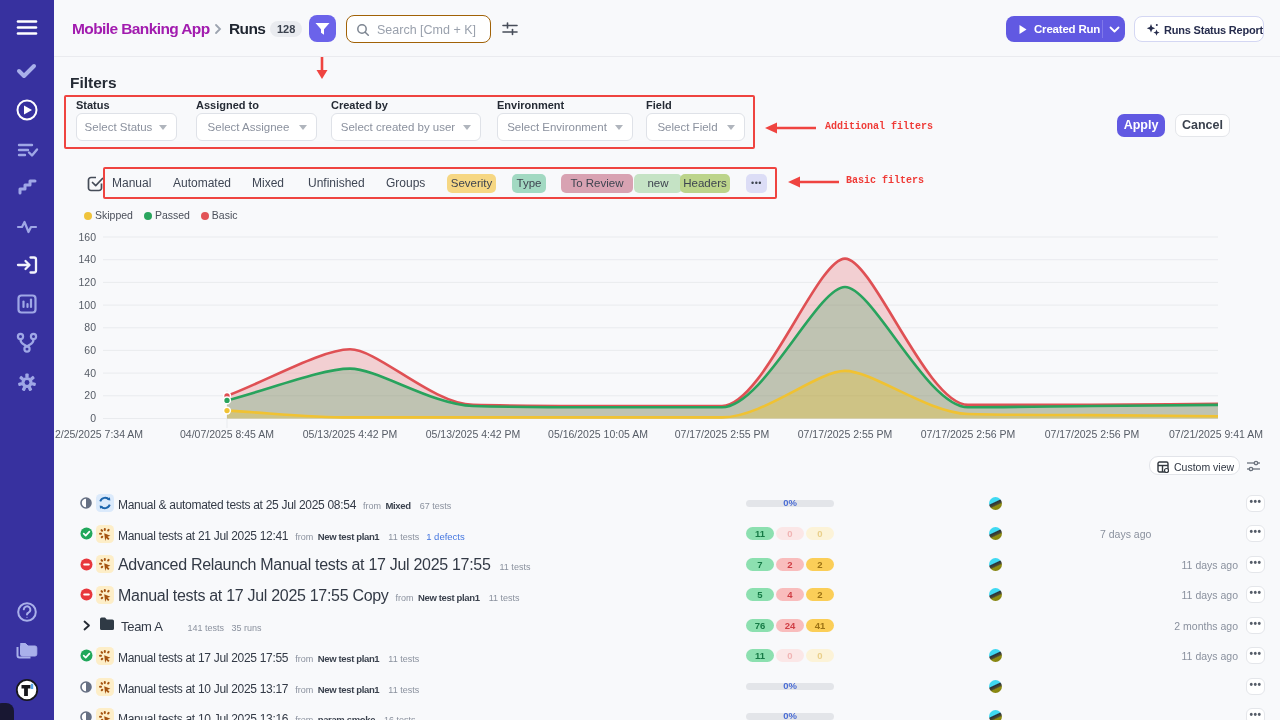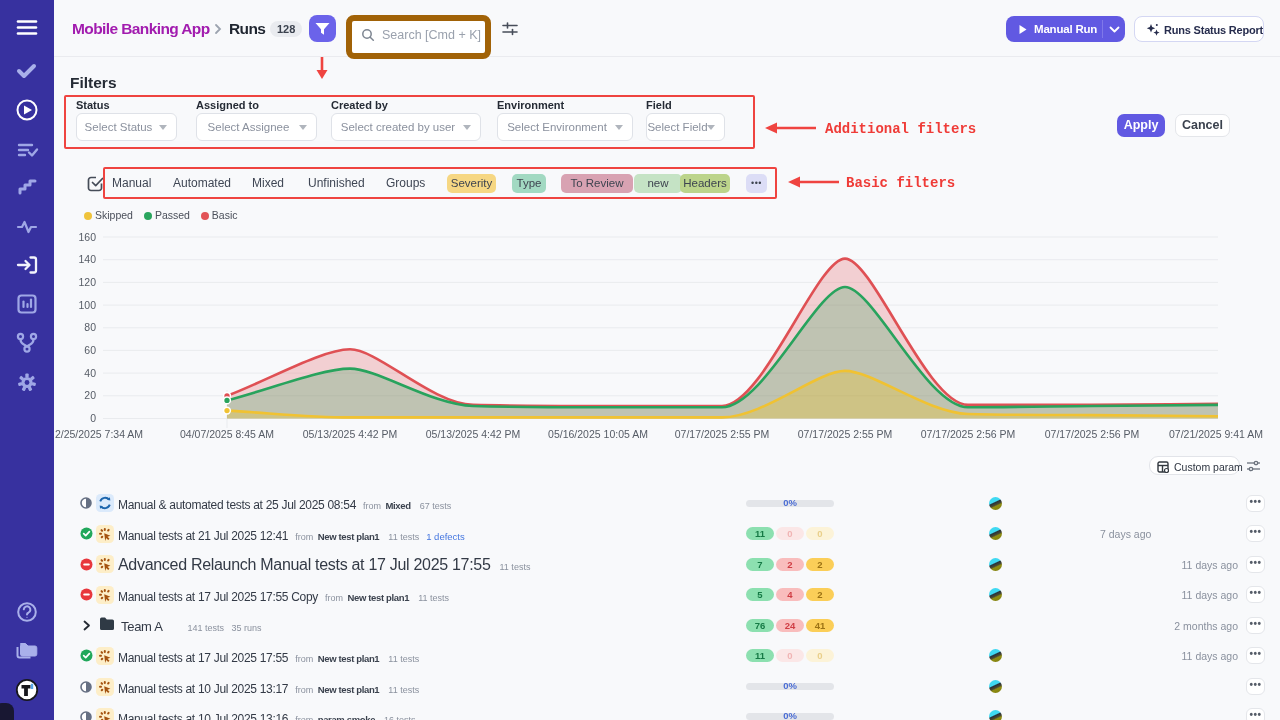--- a/index.html
+++ b/index.html
@@ -9,21 +9,21 @@
 #sidebar { position:absolute; left:0; top:0; width:54px; height:720px; background:#37319f; }
 #topbar { position:absolute; left:54px; top:0; width:1226px; height:57px; border-bottom:1px solid #eaebef; }
 .crumb { position:absolute; top:20px; font-weight:bold; font-size:15.5px; letter-spacing:-0.6px; white-space:nowrap; }
 .selbox { position:absolute; height:28px; background:#fff; border:1px solid #dfe2e8; border-radius:6px;
   color:#8b919e; font-size:11.5px; line-height:26px; text-align:center; padding-right:16px; white-space:nowrap; }
 .selbox .car { position:absolute; right:9px; top:11px; width:0; height:0;
   border-left:4px solid transparent; border-right:4px solid transparent; border-top:5px solid #b0b5bd; }
 .flabel { position:absolute; font-size:11px; font-weight:bold; color:#252b35; }
 .redbox { position:absolute; border:2px solid #ef4440; border-radius:2px; }
 .redtxt { position:absolute; font-family:"Liberation Mono", monospace; font-weight:bold;
-  font-size:14px; color:#ef3b37; }
+  font-size:10px; color:#ef3b37; }
 .tabitem { position:absolute; top:176px; font-size:12px; font-weight:500; color:#3f4654; }
 .tag { position:absolute; top:174px; height:19px; border-radius:5px; font-size:11.5px; font-weight:500;
   color:#3e4450; line-height:19px; text-align:center; }
 .pill { position:absolute; width:28px; height:13px; border-radius:7px; font-size:9.5px; font-weight:bold;
   text-align:center; line-height:13px; }
 .rowtitle { font-size:12px; color:#333a46; font-weight:500; letter-spacing:-0.3px; }
 .graysm { font-size:9px; color:#8a919e; }
 .time { position:absolute; font-size:10.5px; color:#8a919e; }
 .dots { position:absolute; width:19px; height:17px; background:#fff; border:1px solid #e4e6ea;
   border-radius:6px; color:#555c68; text-align:center; line-height:11px; font-size:10px; font-weight:bold; letter-spacing:0.5px;}
@@ -105,38 +105,38 @@
 <svg class="abs" style="left:212px;top:22px" width="12" height="14" viewBox="0 0 12 14">
     <path d="M4 3 l4 4 l-4 4" fill="none" stroke="#9ca3af" stroke-width="1.8" stroke-linecap="round"></path>
   </svg>
 <div class="crumb" style="left:229px;color:#1f2530;">Runs</div>
 <div class="abs" style="left:270px;top:21px;background:#e9ebef;border-radius:9px;padding:2px 7px;font-size:11px;font-weight:bold;color:#3b424e;">128</div>
 <div class="abs" style="left:309px;top:15px;width:27px;height:27px;background:#6b63ea;border-radius:8px;">
   <svg width="27" height="27" viewBox="0 0 27 27">
       <path d="M6.5 8 h14 l-5.5 6.2 v5.6 l-3 -2 v-3.6 z" fill="#fff"></path>
     </svg>
 </div>
-<div class="abs" style="left:346px;top:15px;width:145px;height:44px;background:#fff;border:6px solid #a16207;border-radius:8px;">
+<div class="abs" style="left:346px;top:15px;width:145px;height:28px;background:#fff;border:1px solid #a16207;border-radius:8px;">
   <svg class="abs" style="left:9px;top:7px" width="14" height="14" viewBox="0 0 14 14">
       <circle cx="6" cy="6" r="4.2" fill="none" stroke="#7d8591" stroke-width="1.5"></circle>
       <line x1="9.2" y1="9.2" x2="12.3" y2="12.3" stroke="#7d8591" stroke-width="1.5" stroke-linecap="round"></line>
     </svg>
   <div class="abs" style="left:30px;top:7px;font-size:12.5px;color:#9aa1ad;">Search [Cmd + K]</div>
 </div>
 <svg class="abs" style="left:502px;top:21px" width="16" height="16" viewBox="0 0 16 16" stroke="#474e5a" stroke-width="1.6" stroke-linecap="round">
   <line x1="1" y1="4.5" x2="15" y2="4.5"></line>
     <line x1="1" y1="11" x2="15" y2="11"></line>
   <line x1="5.5" y1="2" x2="5.5" y2="7"></line>
     <line x1="10.5" y1="8.5" x2="10.5" y2="13.5"></line>
 </svg>
 <div class="abs" style="left:1006px;top:16px;width:119px;height:26px;background:#6159e2;border-radius:8px;">
   <svg class="abs" style="left:12px;top:8px" width="10" height="11" viewBox="0 0 10 11">
       <path d="M1.5 1 l7 4.5 l-7 4.5 z" fill="#fff"></path>
     </svg>
-  <div class="abs" style="left:28px;top:7px;font-size:11.5px;font-weight:bold;letter-spacing:-0.2px;color:#fff;white-space:nowrap;">Manual Run</div>
+  <div class="abs" style="left:28px;top:7px;font-size:11.5px;font-weight:bold;letter-spacing:-0.2px;color:#fff;white-space:nowrap;">Created Run</div>
   <div class="abs" style="left:96px;top:4px;width:1px;height:18px;background:#7f78e9;"></div>
   <svg class="abs" style="left:103px;top:10px" width="11" height="8" viewBox="0 0 11 8">
       <path d="M1.5 1.5 l4 4 l4 -4" fill="none" stroke="#fff" stroke-width="1.8" stroke-linecap="round" stroke-linejoin="round"></path>
     </svg>
 </div>
 <div class="abs" style="left:1134px;top:16px;width:130px;height:26px;background:#fff;border:1px solid #d4d7f3;border-radius:8px;">
   <svg class="abs" style="left:10px;top:5px" width="16" height="16" viewBox="0 0 16 16" fill="#272d4e">
     <path d="M6 2 l1.2 3 l3 1.2 l-3 1.2 l-1.2 3 l-1.2 -3 l-3 -1.2 l3 -1.2 z"></path>
     <path d="M11.5 7.5 l0.9 2.2 l2.2 0.9 l-2.2 0.9 l-0.9 2.2 l-0.9 -2.2 l-2.2 -0.9 l2.2 -0.9 z"></path>
     <circle cx="11.8" cy="3" r="1"></circle>
@@ -147,21 +147,21 @@
 <div class="redbox" style="left:64px;top:95px;width:691px;height:54px;"></div>
 <div class="flabel" style="left:76px;top:99px;">Status</div>
 <div class="selbox" style="left:76px;top:113px;width:101px;">Select Status<span class="car"></span></div>
 <div class="flabel" style="left:196px;top:99px;">Assigned to</div>
 <div class="selbox" style="left:196px;top:113px;width:121px;">Select Assignee<span class="car"></span></div>
 <div class="flabel" style="left:331px;top:99px;">Created by</div>
 <div class="selbox" style="left:331px;top:113px;width:150px;">Select created by user<span class="car"></span></div>
 <div class="flabel" style="left:497px;top:99px;">Environment</div>
 <div class="selbox" style="left:497px;top:113px;width:136px;">Select Environment<span class="car"></span></div>
 <div class="flabel" style="left:646px;top:99px;">Field</div>
-<div class="selbox" style="left:646px;top:113px;width:79px;">Select Field<span class="car"></span></div>
+<div class="selbox" style="left:646px;top:113px;width:99px;">Select Field<span class="car"></span></div>
 <div class="abs" style="left:1117px;top:114px;width:48px;height:23px;background:#6159e2;border-radius:7px;color:#fff;font-size:12.5px;font-weight:bold;text-align:center;line-height:23px;">Apply</div>
 <div class="abs" style="left:1175px;top:114px;width:55px;height:23px;background:#fff;border:1px solid #e4e6ea;border-radius:7px;color:#3b424e;font-size:12.5px;font-weight:bold;text-align:center;line-height:21px;">Cancel</div>
 <svg class="abs" style="left:314px;top:56px" width="16" height="24" viewBox="0 0 16 24">
   <line x1="8" y1="1" x2="8" y2="17" stroke="#ef4440" stroke-width="2.6"></line>
   <path d="M2.5 14 l5.5 9 l5.5 -9 z" fill="#ef4440"></path>
 </svg>
 <svg class="abs" style="left:765px;top:120px" width="52" height="16" viewBox="0 0 52 16">
   <line x1="10" y1="8" x2="51" y2="8" stroke="#ef4440" stroke-width="2.6"></line>
   <path d="M0 8 l12 -5.5 v11 z" fill="#ef4440"></path>
 </svg>
@@ -240,21 +240,21 @@
     <circle cx="227" cy="410.6" r="3.4" fill="#f0c232"></circle>
   </g>
 </svg>
 <div class="abs" style="left:1149px;top:456px;width:91px;height:19px;background:#fff;border:1px solid #e2e4e9;border-radius:9px;">
   <svg class="abs" style="left:7px;top:3.5px" width="12" height="12" viewBox="0 0 12 12" fill="none" stroke="#32383f" stroke-width="1.4">
     <rect x="1" y="1" width="10" height="10" rx="1.5"></rect>
       <line x1="1" y1="4.5" x2="11" y2="4.5"></line>
       <line x1="5.5" y1="4.5" x2="5.5" y2="11"></line>
     <circle cx="9.5" cy="9.5" r="2" fill="#fff" stroke-width="1.2"></circle>
   </svg>
-  <div class="abs" style="left:24px;top:3.5px;font-size:10.5px;color:#2f3642;white-space:nowrap;">Custom param</div>
+  <div class="abs" style="left:24px;top:3.5px;font-size:10.5px;color:#2f3642;white-space:nowrap;">Custom view</div>
 </div>
 <svg class="abs" style="left:1247px;top:460px" width="13" height="12" viewBox="0 0 13 12" stroke="#6a717c" stroke-width="1.3" fill="none">
   <line x1="0" y1="3" x2="13" y2="3"></line>
     <line x1="0" y1="9" x2="13" y2="9"></line>
   <circle cx="9" cy="3" r="1.7" fill="#f8f9fb"></circle>
     <circle cx="4" cy="9" r="1.7" fill="#f8f9fb"></circle>
 </svg>
 
 <svg class="abs" style="left:80px;top:497.2px" width="12" height="12" viewBox="0 0 12 12">
     <circle cx="6" cy="6" r="5" fill="#fff" stroke="#667083" stroke-width="1.6"></circle>
@@ -327,21 +327,21 @@
     <rect width="18" height="18" rx="4.5" fill="#fdeec8"></rect>
     <g fill="#a4520f">
       <path d="M8.2 8.2 l6.2 2.5 l-2.9 1 l2 2 l-1.3 1.3 l-2 -2 l-1 2.9 z"></path>
       <rect x="7.8" y="3" width="2" height="3" rx="1"></rect>
       <rect x="3" y="7.8" width="3" height="2" rx="1"></rect>
       <rect x="4.4" y="4.4" width="2.8" height="2" rx="1" transform="rotate(45 5.8 5.4)"></rect>
       <rect x="11" y="4.2" width="2.8" height="2" rx="1" transform="rotate(135 12.4 5.2)"></rect>
       <rect x="4.6" y="11" width="2.8" height="2" rx="1" transform="rotate(-45 6 12)"></rect>
     </g>
   </svg>
-<div class="abs" style="left:118px;top:586.5px;white-space:nowrap;"><span class="rowtitle" style="font-size:12px;">Manual tests at 17 Jul 2025 17:55 Copy</span><span class="graysm" style="margin-left:7px;">from</span> <span style="font-size:9.5px;font-weight:bold;letter-spacing:-0.35px;color:#3b424e;">New test plan1</span><span class="graysm" style="margin-left:9px;">11 tests</span></div>
+<div class="abs" style="left:118px;top:586.5px;white-space:nowrap;"><span class="rowtitle" style="font-size:16px;">Manual tests at 17 Jul 2025 17:55 Copy</span><span class="graysm" style="margin-left:7px;">from</span> <span style="font-size:9.5px;font-weight:bold;letter-spacing:-0.35px;color:#3b424e;">New test plan1</span><span class="graysm" style="margin-left:9px;">11 tests</span></div>
 <div class="pill" style="left:746px;top:588.0px;background:#8ce0b0;color:#157a45;">5</div>
 <div class="pill" style="left:776px;top:588.0px;background:#f9bdbd;color:#cf3d44;">4</div>
 <div class="pill" style="left:806px;top:588.0px;background:#fbce58;color:#9c7214;">2</div>
 <div class="avatar" style="left:989px;top:588.0px;"></div>
 <div class="time" style="left:1100px;top:589.0px;width:138px;text-align:right;">11 days ago</div>
 <div class="dots" style="left:1246px;top:586.0px;">•••</div>
 <svg class="abs" style="left:81px;top:619.5px" width="11" height="11" viewBox="0 0 11 11">
     <path d="M3.5 1.5 l4.5 4 l-4.5 4" fill="none" stroke="#242a33" stroke-width="1.8" stroke-linecap="round" stroke-linejoin="round"></path>
   </svg>
 <svg class="abs" style="left:99px;top:617.0px" width="16" height="14" viewBox="0 0 16 14">

